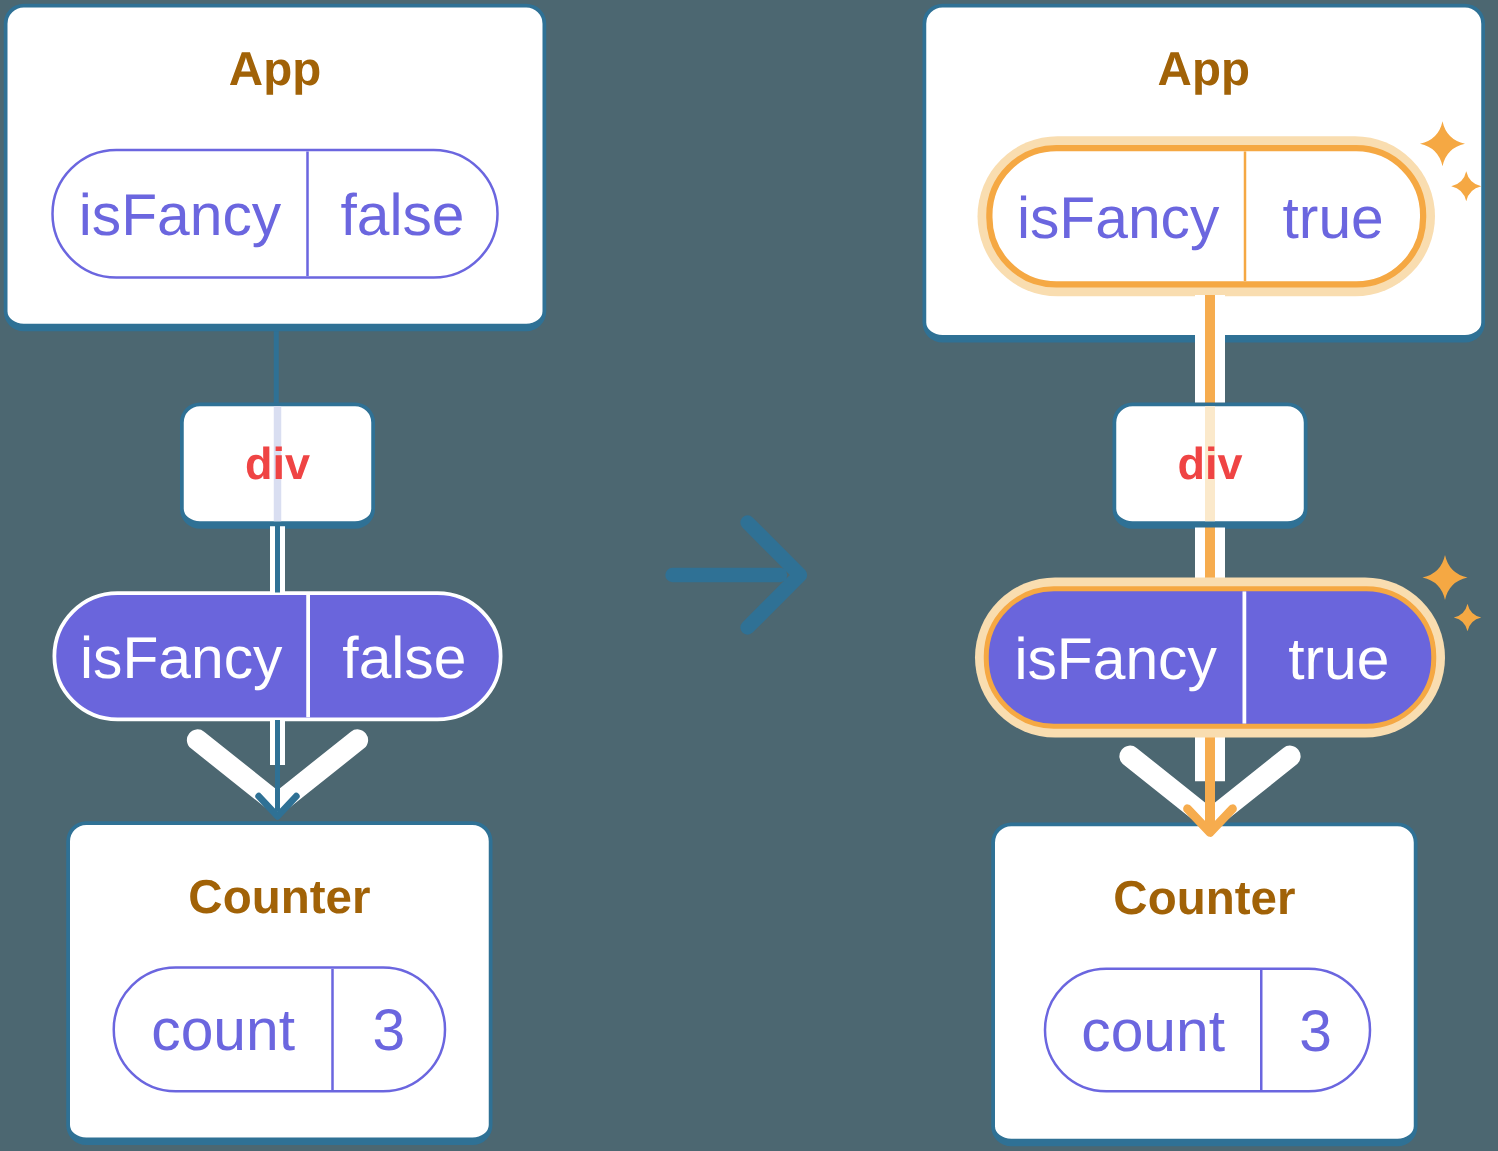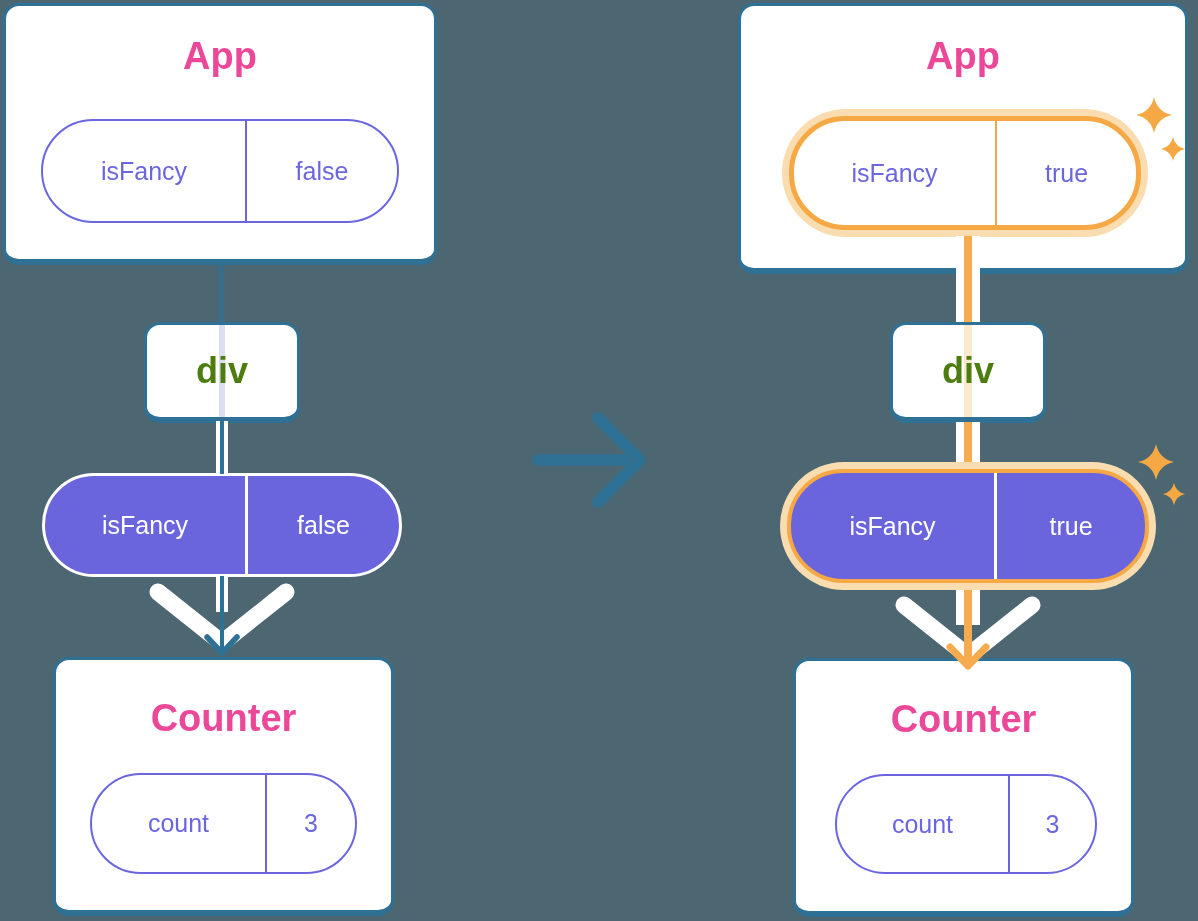--- a/index.html
+++ b/index.html
@@ -5,24 +5,24 @@
   html,body{margin:0;padding:0;background:#4C6771;}
   .stage{
     position:relative;width:1198px;height:921px;background:#4C6771;overflow:hidden;
     font-family:"Liberation Sans","DejaVu Sans",sans-serif;
   }
   
   .card{
     position:absolute;background:#fff;border:3px solid #2F7195;border-bottom-width:6px;
     border-radius:16px;box-sizing:border-box;z-index:1;
   }
-  .card-title{text-align:center;font-size:38px;font-weight:600;color:#ec4899;line-height:1.1;}
+  .card-title{text-align:center;font-size:38px;font-weight:600;color:#a16207;line-height:1.1;}
   
   .pill{position:absolute;display:flex;box-sizing:border-box;border-radius:60px;overflow:hidden;}
-  .pill-cell{display:flex;align-items:center;justify-content:center;font-size:25px;height:100%;box-sizing:border-box;}
+  .pill-cell{display:flex;align-items:center;justify-content:center;font-size:47px;height:100%;box-sizing:border-box;}
   .grow{flex:1;}
   .outline{background:#fff;border:2.5px solid #6B66DF;color:#6B66DF;}
   .outline .cell1{border-right:2.5px solid #6B66DF;}
   .solid{background:#6A65DC;border:3px solid #fff;color:#fff;}
   .solid .cell1{border-right:3px solid #fff;}
   .bold{font-weight:400;}
   
   .glow{position:absolute;background:#F9DDB0;border-radius:66px;padding:7px;box-sizing:border-box;z-index:3;}
   .pill-inner{width:100%;height:100%;display:flex;box-sizing:border-box;border-radius:56px;overflow:hidden;}
   .hl-outline{background:#fff;border:5px solid #F5A843;color:#6B66DF;}
@@ -32,21 +32,21 @@
   
   .vline{position:absolute;z-index:0;}
   .stripe{position:absolute;display:flex;z-index:2;}
   .stripe>div{height:100%;}
   .w4{width:4px;background:#fff;}  .b4{width:4px;background:#2F7195;}
   .w8{width:8px;background:#fff;}  .o8{width:8px;background:#F6AC4E;}
   .thru{position:absolute;top:0;bottom:0;z-index:0;}
   .lavender{width:6px;left:calc(50% - 3px);background:#D9DEF1;}
   .cream{width:8px;left:calc(50% - 4px);background:#FBE9CB;}
   .node-label{position:relative;z-index:1;width:100%;height:100%;display:flex;align-items:center;justify-content:center;
-    font-size:36px;font-weight:600;color:#4d7c0f;}
+    font-size:36px;font-weight:600;color:#ef4444;}
   .arrow-svg{position:absolute;z-index:2;}
   .sparkle-svg{position:absolute;z-index:4;}
   
   .l-app{left:3px;top:3px;width:434px;height:262px;}
   .l-app .card-title{margin-top:30px;}
   .l-app-pill{left:35px;top:113px;width:358px;height:104px;}
   .l-app-pill .cell1{width:204px;}
   .l-edge{left:219px;top:260px;width:4px;height:63px;background:#2F7195;}
   .l-div{left:144px;top:322px;width:156px;height:101px;}
   .l-stripe1{left:216px;top:421px;width:12px;height:53px;}

